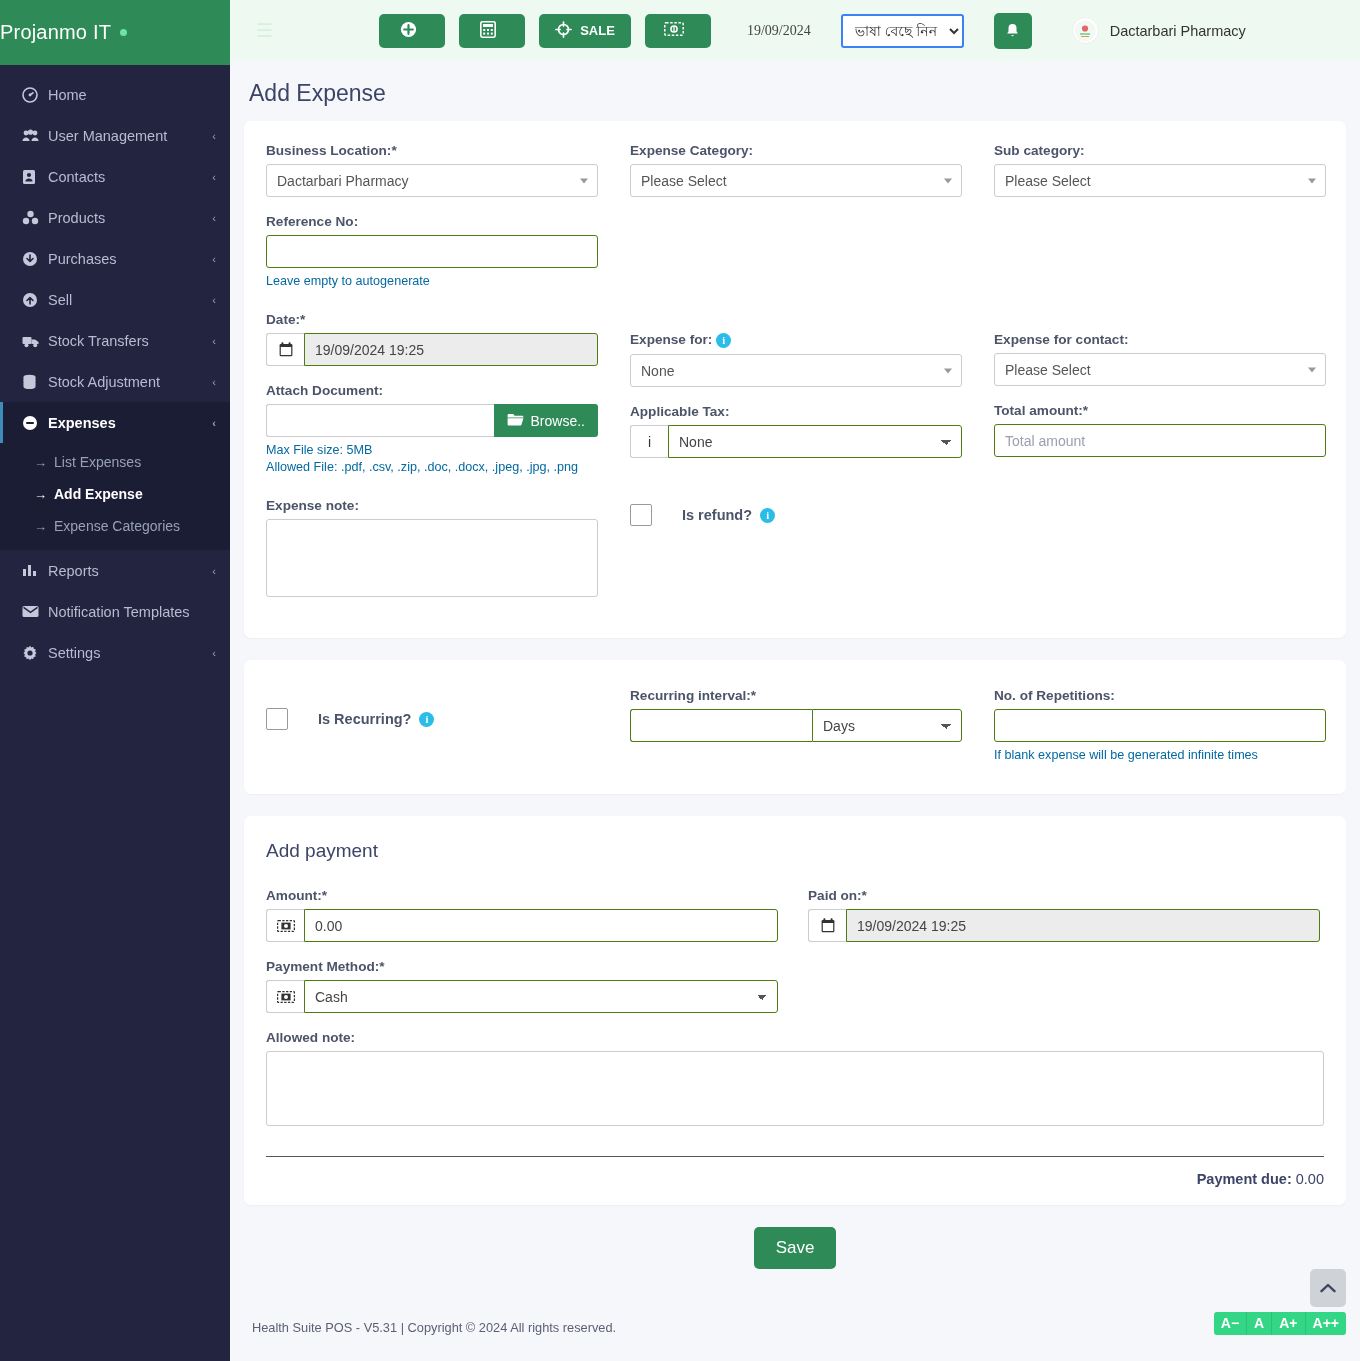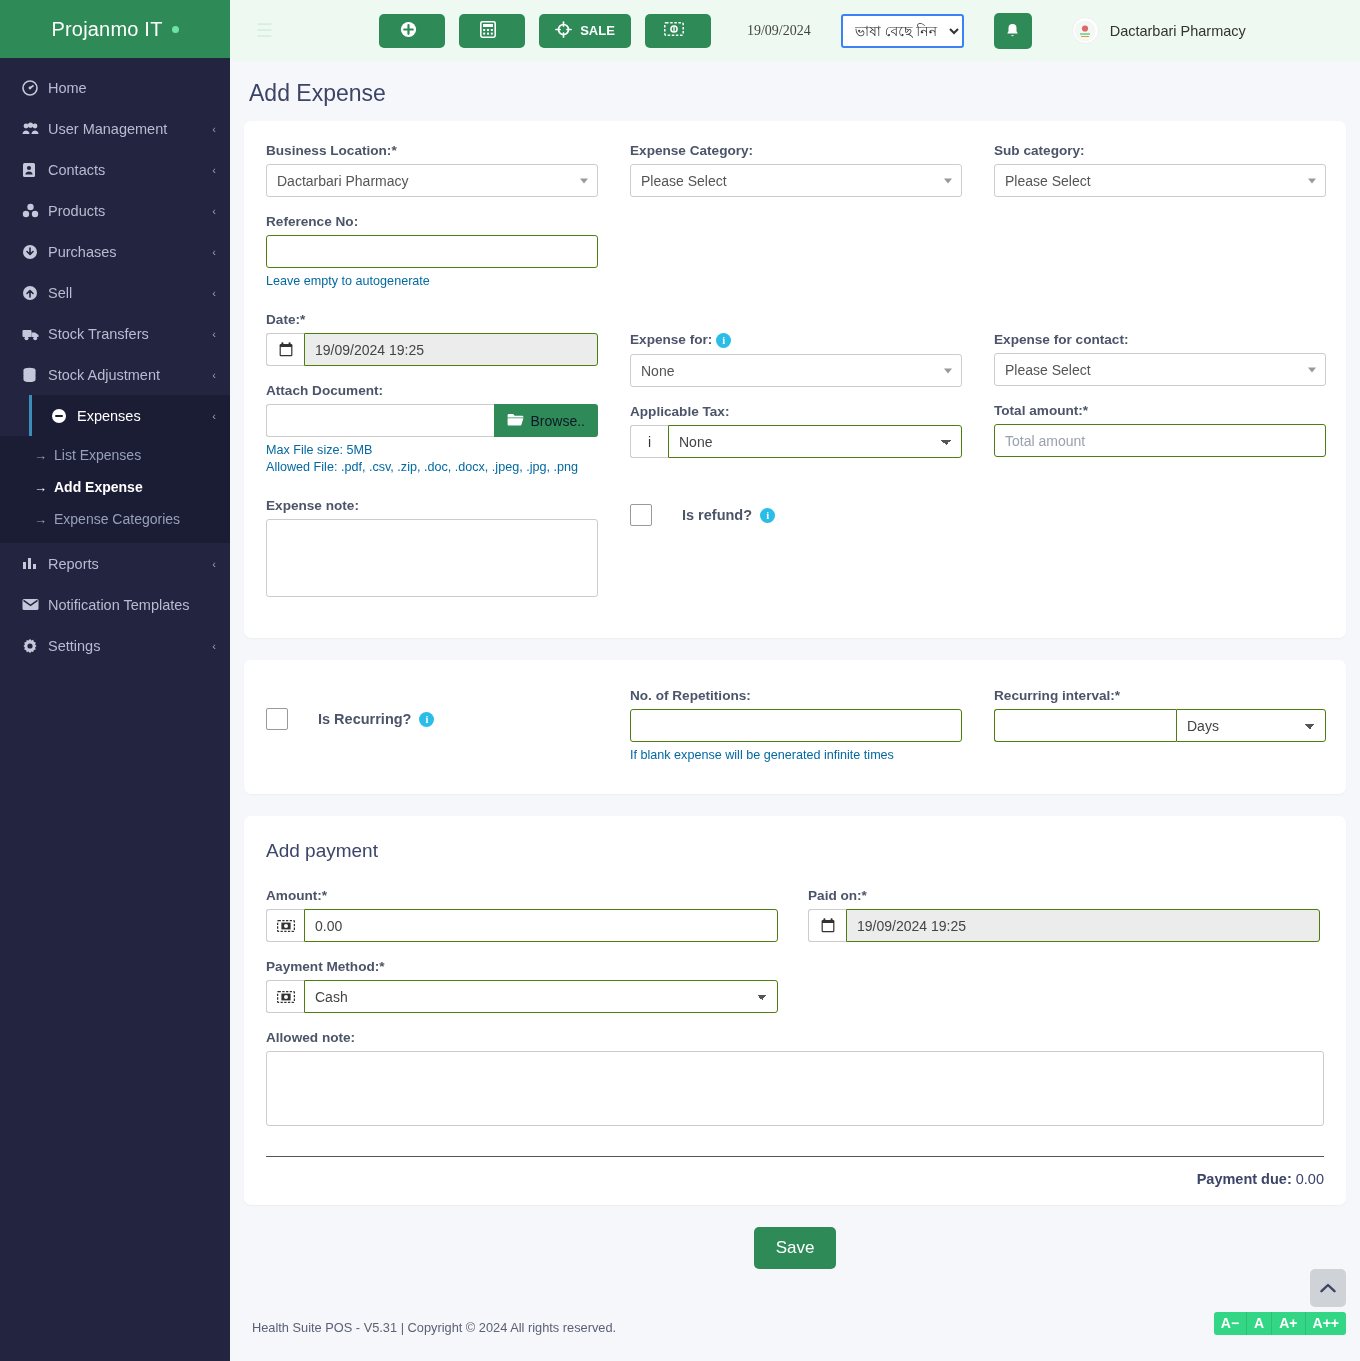--- a/index.html
+++ b/index.html
@@ -9,36 +9,36 @@
     font-family:"Liberation Sans", sans-serif;
     background:#f6f7fb;
     overflow:hidden;
     color:#3a3f51;
   }
   .app { display:flex; width:1360px; height:1361px; }
 
   
   .sidebar { width:230px; background:#222440; flex:0 0 230px; height:100%; }
   .brand {
-    height:58px; background:#2e8b57; color:#fff;
-    display:flex; align-items:center; justify-content:center;
+    height:65px; background:#2e8b57; color:#fff;
+    display:flex; align-items:center; 
     font-size:20px; letter-spacing:.2px;
   }
   .brand .dot { width:7px; height:7px; border-radius:50%; background:#6fe3a4; margin-left:9px; }
   .nav { padding-top:9px; }
   .nav-item {
     display:flex; align-items:center; height:41px; padding:0 14px 0 22px;
     color:#b8bcd0; font-size:14.5px; position:relative; cursor:pointer;
   }
   .nav-item .ico { width:26px; flex:0 0 26px; display:flex; align-items:center; color:#c4c8da; }
   .nav-item .label { flex:1; }
   .nav-item .caret { font-size:11px; color:#9ba0b8; }
   .nav-item.active {
-    background:#1b1d35; color:#fff; font-weight:normal;
-    border-left:3px solid #3c8dbc; padding-left:19px;margin-left:29px;
+    background:#1b1d35; color:#fff; font-weight:bold;
+    border-left:3px solid #3c8dbc; padding-left:19px;
   }
   .nav-item.active .ico { color:#fff; }
   .submenu { background:#1b1d35; padding:3px 0 8px 0; }
   .sub-item {
     display:flex; align-items:center; height:32px; padding-left:34px;
     color:#97a0b8; font-size:14px; cursor:pointer;
   }
   .sub-item .arrow { margin-right:7px; font-size:13px; }
   .sub-item.active { color:#fff; font-weight:bold; }
 
@@ -109,21 +109,21 @@
   .ig .ctrl { border-radius:0 3px 3px 0; }
   .ig .ctrl.readonly { background:#ececec; }
   select.ctrl { -webkit-appearance:none; appearance:none;
      background-image:linear-gradient(45deg,transparent 50%,#555 50%),linear-gradient(135deg,#555 50%,transparent 50%);
      background-position:calc(100% - 15px) 14px, calc(100% - 10px) 14px;
      background-size:5px 5px,5px 5px; background-repeat:no-repeat; }
 
   .filebox { display:flex; width:100%; }
   .filebox .fake { flex:1; height:33px; border:1px solid #ccc; border-right:none; border-radius:3px 0 0 3px; background:#fff; }
   .browse {
-    background:#2e8b57; color:#0f172a; border:none; height:33px; padding:0 13px;
+    background:#2e8b57; color:#ffffff; border:none; height:33px; padding:0 13px;
     display:flex; align-items:center; gap:7px; font-size:14px; border-radius:0 3px 3px 0; cursor:pointer;
   }
 
   textarea.ta { width:100%; border:1px solid #ccc; border-radius:3px; resize:none;
     font-family:"Liberation Sans", sans-serif; font-size:14px; padding:6px 8px; color:#444; }
 
   .chkrow { display:flex; align-items:center; gap:30px; }
   .chkbox { width:22px; height:22px; border:1px solid #999; background:#fff; border-radius:2px; cursor:pointer; }
   .chklabel { font-size:14.5px; font-weight:bold; color:#4c5469; display:flex; align-items:center; gap:8px; }
   .info-i {
@@ -535,30 +535,30 @@
           <div class="col3">
             <div class="chkrow" style="margin-top:20px;">
               <span class="chkbox"></span>
               <span class="chklabel">
                 <span>Is Recurring?</span>
                 <span class="info-i">i</span>
               </span>
             </div>
           </div>
           <div class="col3">
-            <label class="flabel">No. of Repetitions:</label>
-            <input class="ctrl" style="">
-            <div class="help">If blank expense will be generated infinite times</div>
-          </div>
-          <div class="col3">
             <label class="flabel">Recurring interval:*</label>
             <div class="ig">
               <input class="ctrl" style="border-radius: 3px 0px 0px 3px; border-right: none;">
               <select class="ctrl" style="border-radius:0 3px 3px 0; width:150px; flex:0 0 150px;"><option>Days</option><option>Months</option><option>Years</option></select>
             </div>
+          </div>
+          <div class="col3">
+            <label class="flabel">No. of Repetitions:</label>
+            <input class="ctrl" style="">
+            <div class="help">If blank expense will be generated infinite times</div>
           </div>
         </div>
       </section>
 
       <section class="card" style="padding:24px 22px 18px 22px;">
         <h2 class="section-title">Add payment</h2>
 
         <div class="row" style="gap:30px;">
           <div style="width:512px; flex:0 0 512px;">
             <label class="flabel">Amount:*</label>

